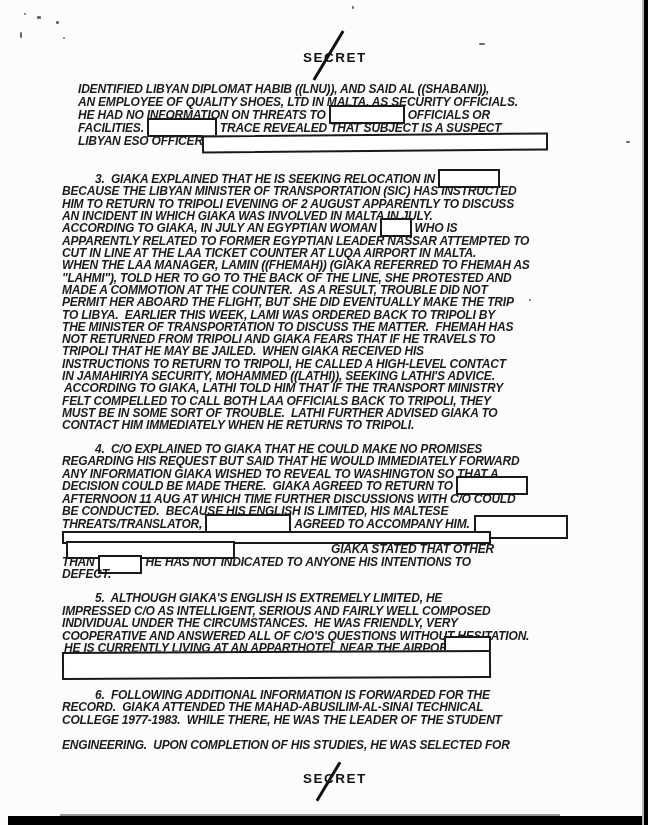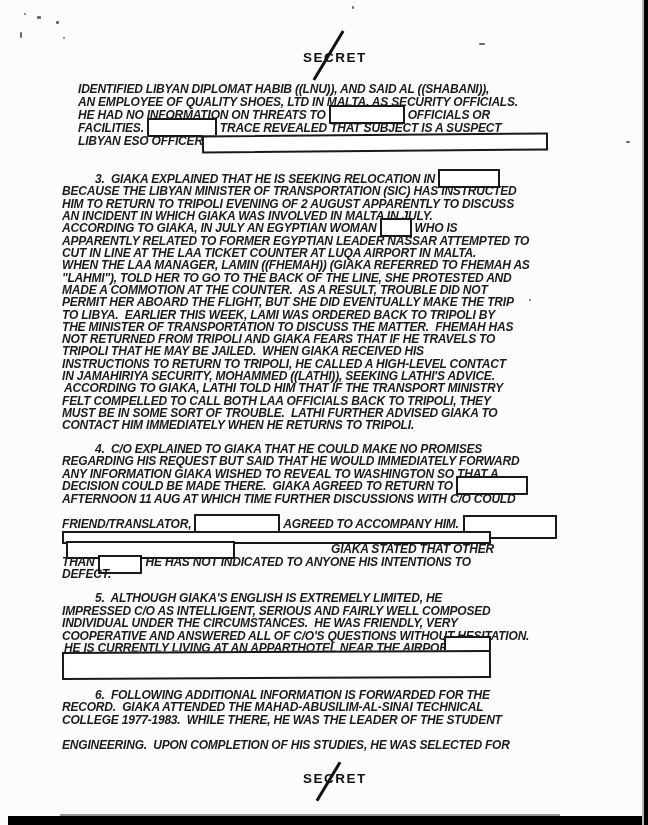--- a/index.html
+++ b/index.html
@@ -61,21 +61,22 @@
   <div class="ln" style="left:64px;top:382px">ACCORDING TO GIAKA, LATHI TOLD HIM THAT IF THE TRANSPORT MINISTRY</div>
   <div class="ln" style="left:62px;top:395px">FELT COMPELLED TO CALL BOTH LAA OFFICIALS BACK TO TRIPOLI, THEY</div>
   <div class="ln" style="left:62px;top:407px">MUST BE IN SOME SORT OF TROUBLE.  LATHI FURTHER ADVISED GIAKA TO</div>
   <div class="ln" style="left:62px;top:419px">CONTACT HIM IMMEDIATELY WHEN HE RETURNS TO TRIPOLI.</div>
 
   <div class="ln" style="left:95px;top:443px">4.  C/O EXPLAINED TO GIAKA THAT HE COULD MAKE NO PROMISES</div>
   <div class="ln" style="left:62px;top:455px">REGARDING HIS REQUEST BUT SAID THAT HE WOULD IMMEDIATELY FORWARD</div>
   <div class="ln" style="left:62px;top:468px">ANY INFORMATION GIAKA WISHED TO REVEAL TO WASHINGTON SO THAT A</div>
   <div class="ln" style="left:62px;top:480px"><span>DECISION COULD BE MADE THERE.  GIAKA AGREED TO RETURN TO</span><span class="rb" style="width:68px"></span></div>
   <div class="ln" style="left:62px;top:493px">AFTERNOON 11 AUG AT WHICH TIME FURTHER DISCUSSIONS WITH C/O COULD</div>
-  <div class="ln" style="left:62px;top:518px"><span>FRIEND/TRANSLATOR,</span><span class="rb" style="width:82px"></span><span>AGREED TO ACCOMPANY HIM.</span><span class="rb" style="width:90px;height:20px;margin:-5px 2px -11px 4px"></span></div>
+  <div class="ln" style="left:62px;top:505px">BE CONDUCTED.  BECAUSE HIS ENGLISH IS LIMITED, HIS MALTESE</div>
+  <div class="ln" style="left:62px;top:518px"><span>THREATS/TRANSLATOR,</span><span class="rb" style="width:82px"></span><span>AGREED TO ACCOMPANY HIM.</span><span class="rb" style="width:90px;height:20px;margin:-5px 2px -11px 4px"></span></div>
   <div class="rbox" style="left:62px;top:531px;width:425px;height:9px"></div>
   <div class="ln" style="left:66px;top:543px"><span class="rb" style="width:165px;height:14px;margin:-4px 96px -6px 0"></span><span>GIAKA STATED THAT OTHER</span></div>
   <div class="ln" style="left:62px;top:556px"><span>THAN</span><span class="rb" style="width:40px;height:15px;margin:-4px 4px -8px 3px"></span><span>HE HAS NOT INDICATED TO ANYONE HIS INTENTIONS TO</span></div>
   <div class="ln" style="left:62px;top:568px">DEFECT.</div>
 
   <div class="ln" style="left:95px;top:592px">5.  ALTHOUGH GIAKA'S ENGLISH IS EXTREMELY LIMITED, HE</div>
   <div class="ln" style="left:62px;top:605px">IMPRESSED C/O AS INTELLIGENT, SERIOUS AND FAIRLY WELL COMPOSED</div>
   <div class="ln" style="left:62px;top:617px">INDIVIDUAL UNDER THE CIRCUMSTANCES.  HE WAS FRIENDLY, VERY</div>
   <div class="ln" style="left:62px;top:630px">COOPERATIVE AND ANSWERED ALL OF C/O'S QUESTIONS WITHOUT HESITATION.</div>
   <div class="ln" style="left:64px;top:642px">HE IS CURRENTLY LIVING AT AN APPARTHOTEL NEAR THE AIRPORT.</div>

